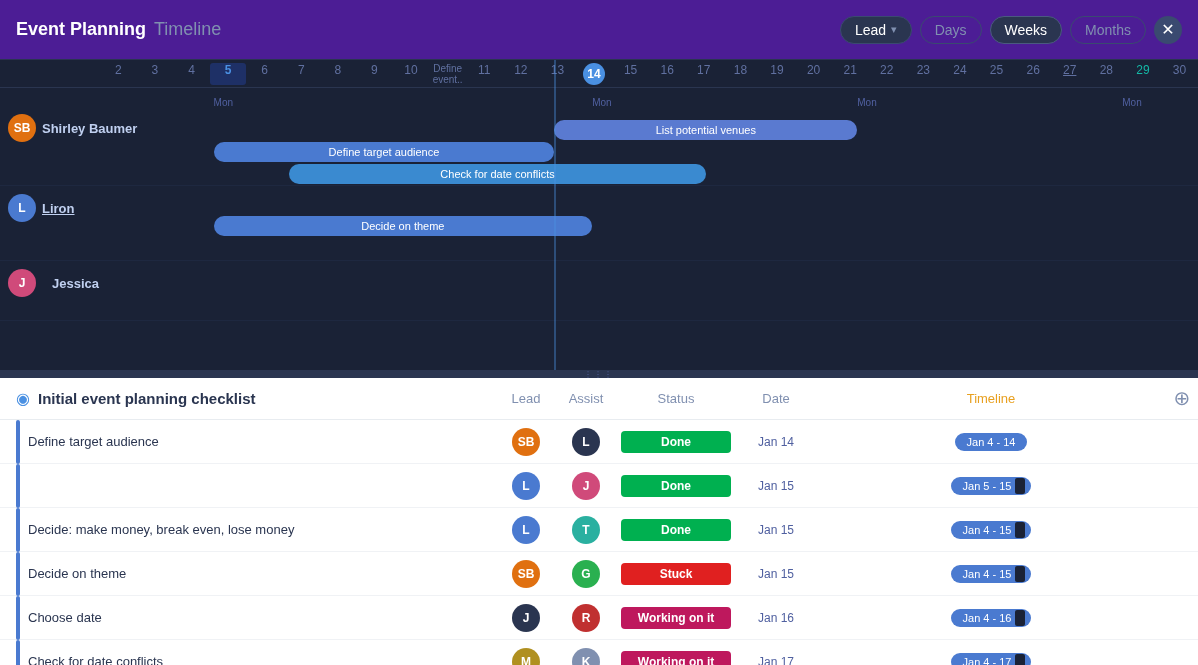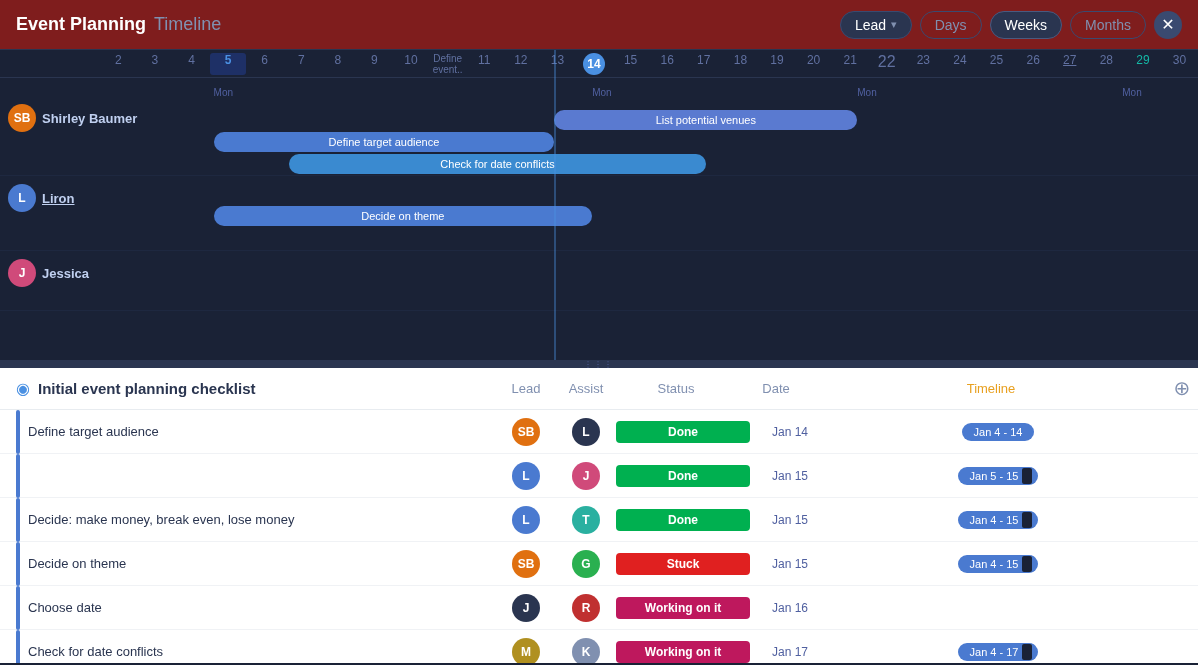--- a/index.html
+++ b/index.html
@@ -1,25 +1,25 @@
 <!DOCTYPE html>
 <html><head>
   <meta charset="utf-8">
   <style>
     * { box-sizing: border-box; margin: 0; padding: 0; }
     body { font-family: -apple-system, BlinkMacSystemFont, 'Segoe UI', sans-serif; background: #1a2236; width: 1198px; height: 665px; overflow: hidden; }
 
     
     .app-header {
-      background: #7f1d1d;
+      background: #4c1d95;
       display: flex;
       align-items: center;
       justify-content: space-between;
       padding: 0 16px;
-      height: 50px;
+      height: 60px;
       border-bottom: 1px solid #2a3550;
     }
     .app-title {
       color: #fff;
       font-size: 18px;
       font-weight: 600;
     }
     .app-subtitle {
       color: #8090b0;
       font-size: 18px;
@@ -219,21 +219,21 @@
     .col-status { flex: 0 0 120px; display: flex; justify-content: center; }
     .col-date { flex: 0 0 80px; text-align: center; color: #5060a0; font-size: 12px; }
     .col-timeline { flex: 1; display: flex; justify-content: center; align-items: center; }
 
     .status-badge {
       border-radius: 4px;
       padding: 4px 12px;
       font-size: 12px;
       font-weight: 600;
       color: #fff;
-      width: 134px;
+      width: 110px;
       text-align: center;
     }
     .status-done { background: #00b050; }
     .status-stuck { background: #e02020; }
     .status-working { background: #be185d; }
 
     .timeline-badge {
       background: #4a7ad0;
       border-radius: 11px;
       padding: 3px 12px;
@@ -306,21 +306,21 @@
       <div style="flex:1;text-align:center;">
         <span style="background:#4a90e2;border-radius:50%;width:22px;height:22px;display:inline-flex;align-items:center;justify-content:center;font-size:12px;color:#fff;font-weight:700;">14</span>
       </div>
       <div style="flex:1;text-align:center;color:#6070a0;font-size:12px;">15</div>
       <div style="flex:1;text-align:center;color:#6070a0;font-size:12px;">16</div>
       <div style="flex:1;text-align:center;color:#6070a0;font-size:12px;">17</div>
       <div style="flex:1;text-align:center;color:#6070a0;font-size:12px;">18</div>
       <div style="flex:1;text-align:center;color:#6070a0;font-size:12px;">19</div>
       <div style="flex:1;text-align:center;color:#6070a0;font-size:12px;">20</div>
       <div style="flex:1;text-align:center;color:#6070a0;font-size:12px;">21</div>
-      <div style="flex:1;text-align:center;color:#6070a0;font-size:16px;">22</div>
+      <div style="flex:1;text-align:center;color:#6070a0;font-size:12px;">22</div>
       <div style="flex:1;text-align:center;color:#6070a0;font-size:12px;">23</div>
       <div style="flex:1;text-align:center;color:#6070a0;font-size:12px;">24</div>
       <div style="flex:1;text-align:center;color:#6070a0;font-size:12px;">25</div>
       <div style="flex:1;text-align:center;color:#6070a0;font-size:12px;">26</div>
       <div style="flex:1;text-align:center;color:#6070a0;font-size:12px;text-decoration:underline;">27</div>
       <div style="flex:1;text-align:center;color:#6070a0;font-size:12px;">28</div>
       <div style="flex:1;text-align:center;color:#14b8a6;font-size:12px;">29</div>
       <div style="flex:1;text-align:center;color:#6070a0;font-size:12px;">30</div>
     </div>
   </div>
@@ -354,21 +354,21 @@
       <span style="color:#c0d0f0;font-size:13px;font-weight:600;margin-left:6px;text-decoration:underline;">Liron</span>
     </div>
     <div style="position:absolute;left:100px;right:0;top:0;bottom:0;">
       <div style="position:absolute;top:30px;left:calc((3/29)*100%);width:calc((10/29)*100%);height:20px;background:#4a7ad0;border-radius:10px;display:flex;align-items:center;justify-content:center;font-size:11px;color:#fff;">Decide on theme</div>
     </div>
   </div>
 
   <div style="position:relative;height:60px;border-bottom:1px solid #1e2840;">
     <div style="position:absolute;left:8px;top:8px;display:flex;align-items:center;z-index:10;">
       <div class="avatar-small av-pink">J</div>
-      <span style="color:#c0d0f0;font-size:13px;font-weight:600;margin-left:6px;">Jessica</span>
+      <span style="color:#c0d0f0;font-size:13px;font-weight:600;margin-left:16px;">Jessica</span>
     </div>
   </div>
 
   <div style="position:absolute;top:0;bottom:0;left:calc(100px + (12/29)*(100% - 100px));width:2px;background:rgba(74,144,226,0.4);pointer-events:none;"></div>
 </div>
 
 <div class="resize-handle">
   <span class="resize-dots">⋮⋮⋮</span>
 </div>
 
@@ -477,20 +477,23 @@
     <div class="col-lead">
       <div class="avatar-small av-dark">J</div>
     </div>
     <div class="col-assist">
       <div class="avatar-small av-red">R</div>
     </div>
     <div class="col-status">
       <div class="status-badge status-working">Working on it</div>
     </div>
     <div class="col-date">Jan 16</div>
+    <div class="col-timeline">
+      <div class="timeline-badge has-end">Jan 4 - 16</div>
+    </div>
     <div style="flex:0 0 32px;"></div>
   </div>
       <div class="task-row">
     <div class="task-row-left">
       <div class="row-color-bar"></div>
       <span class="task-name">Check for date conflicts</span>
     </div>
     <div class="col-lead">
       <div class="avatar-small av-yellow">M</div>
     </div>

